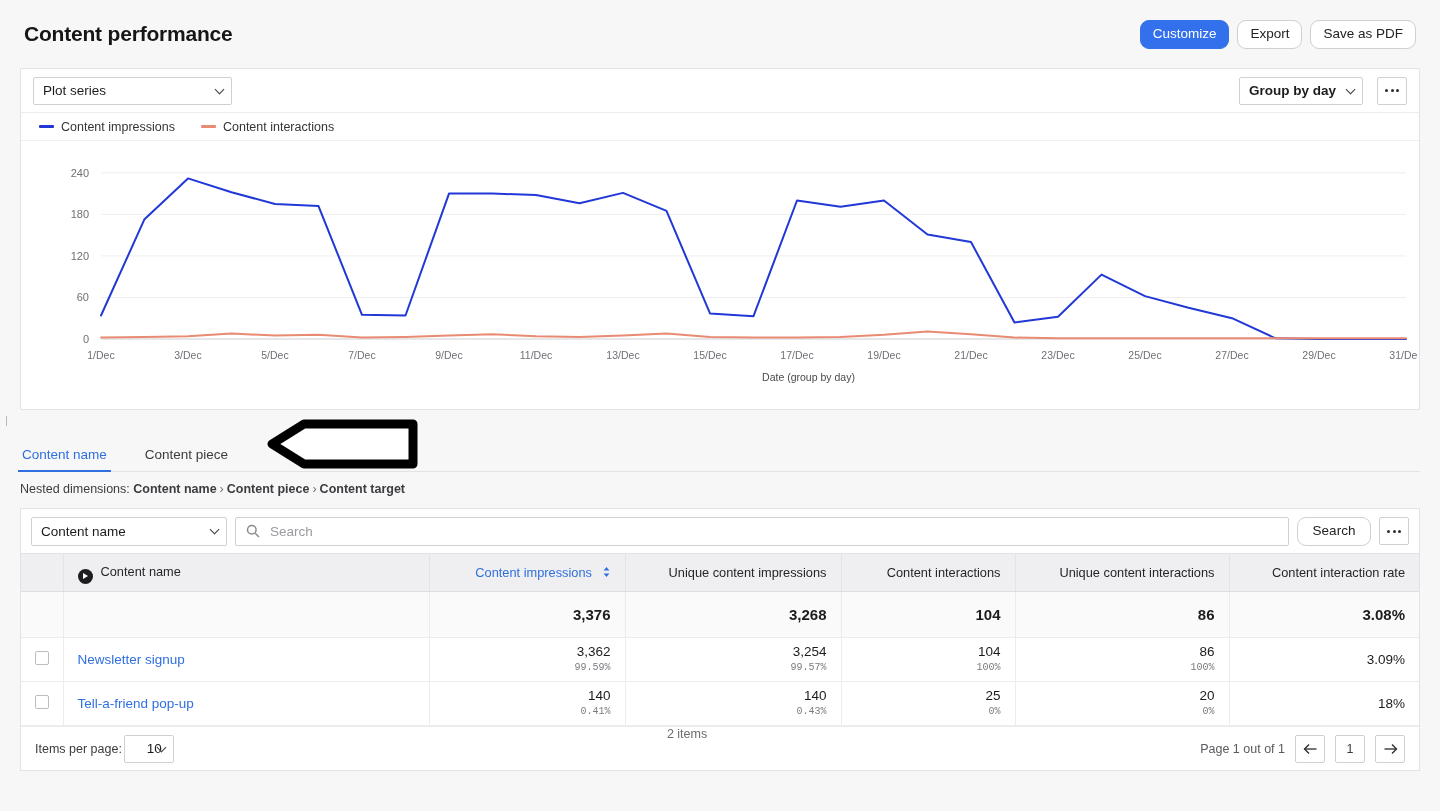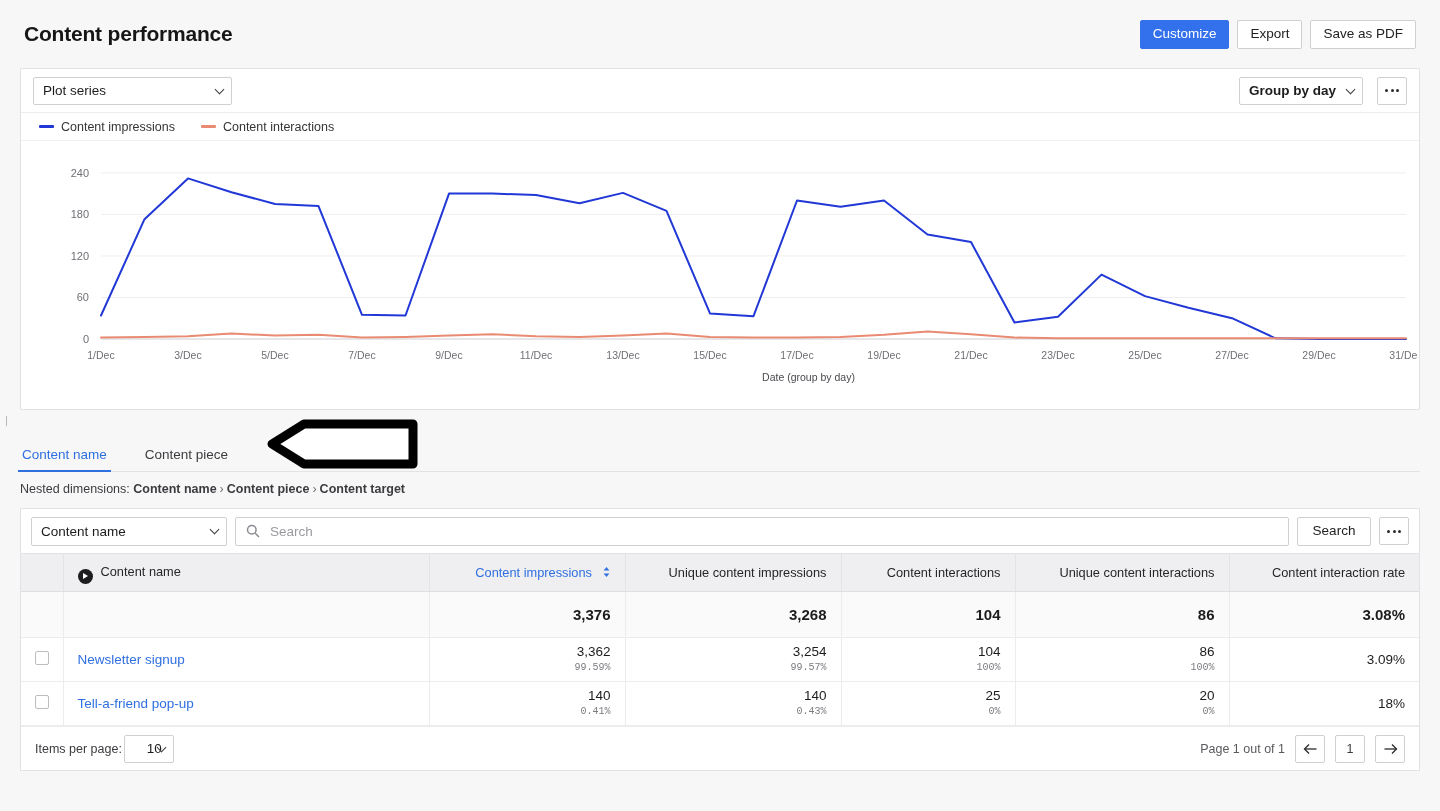--- a/index.html
+++ b/index.html
@@ -22,21 +22,21 @@
   }
   .page-title {
     font-size: 21px; font-weight: bold; letter-spacing: -0.2px;
     color: #161616; margin: 0;
   }
   .header-actions { margin-left: auto; display: flex; gap: 8px; align-items: center; }
   .btn {
     height: 29px; padding: 0 12px;
     border: 1px solid #cfcfd4; background: #fff; color: #222;
     font-family: "Liberation Sans", sans-serif; font-size: 13.5px;
-    border-radius: 2px; cursor: pointer; line-height: 1;
+    border-radius: 9px; cursor: pointer; line-height: 1;
     display: inline-flex; align-items: center; justify-content: center;
   }
   .btn.primary { background: #3370eb; border-color: #3370eb; color: #fff; font-weight: normal; }
 
   
   .card {
     margin: 0 20px;
     background: #fff;
     border: 1px solid #e2e2e5;
     border-radius: 2px;
@@ -409,20 +409,23 @@
   </table>
 
   <div class="table-footer">
     <div class="ipp">
       <span>Items per page:</span>
       <div class="select ipp-select">
         <span>10</span>
         <span class="chev"></span>
       </div>
     </div>
+    <div class="footer-center-wrap">
+      <span class="items-count">2 items</span>
+    </div>
     <div class="footer-right">
       <span class="page-label">Page 1 out of 1</span>
       <div class="pager-btn">
         <svg width="15" height="12" viewBox="0 0 15 12">
           <line x1="1.5" y1="6" x2="13.5" y2="6" stroke="#2b2b2e" stroke-width="1.3"></line>
           <path d="M6 1.5 L1.5 6 L6 10.5" fill="none" stroke="#2b2b2e" stroke-width="1.3"></path>
         </svg>
       </div>
       <div class="page-box">1</div>
       <div class="pager-btn">

